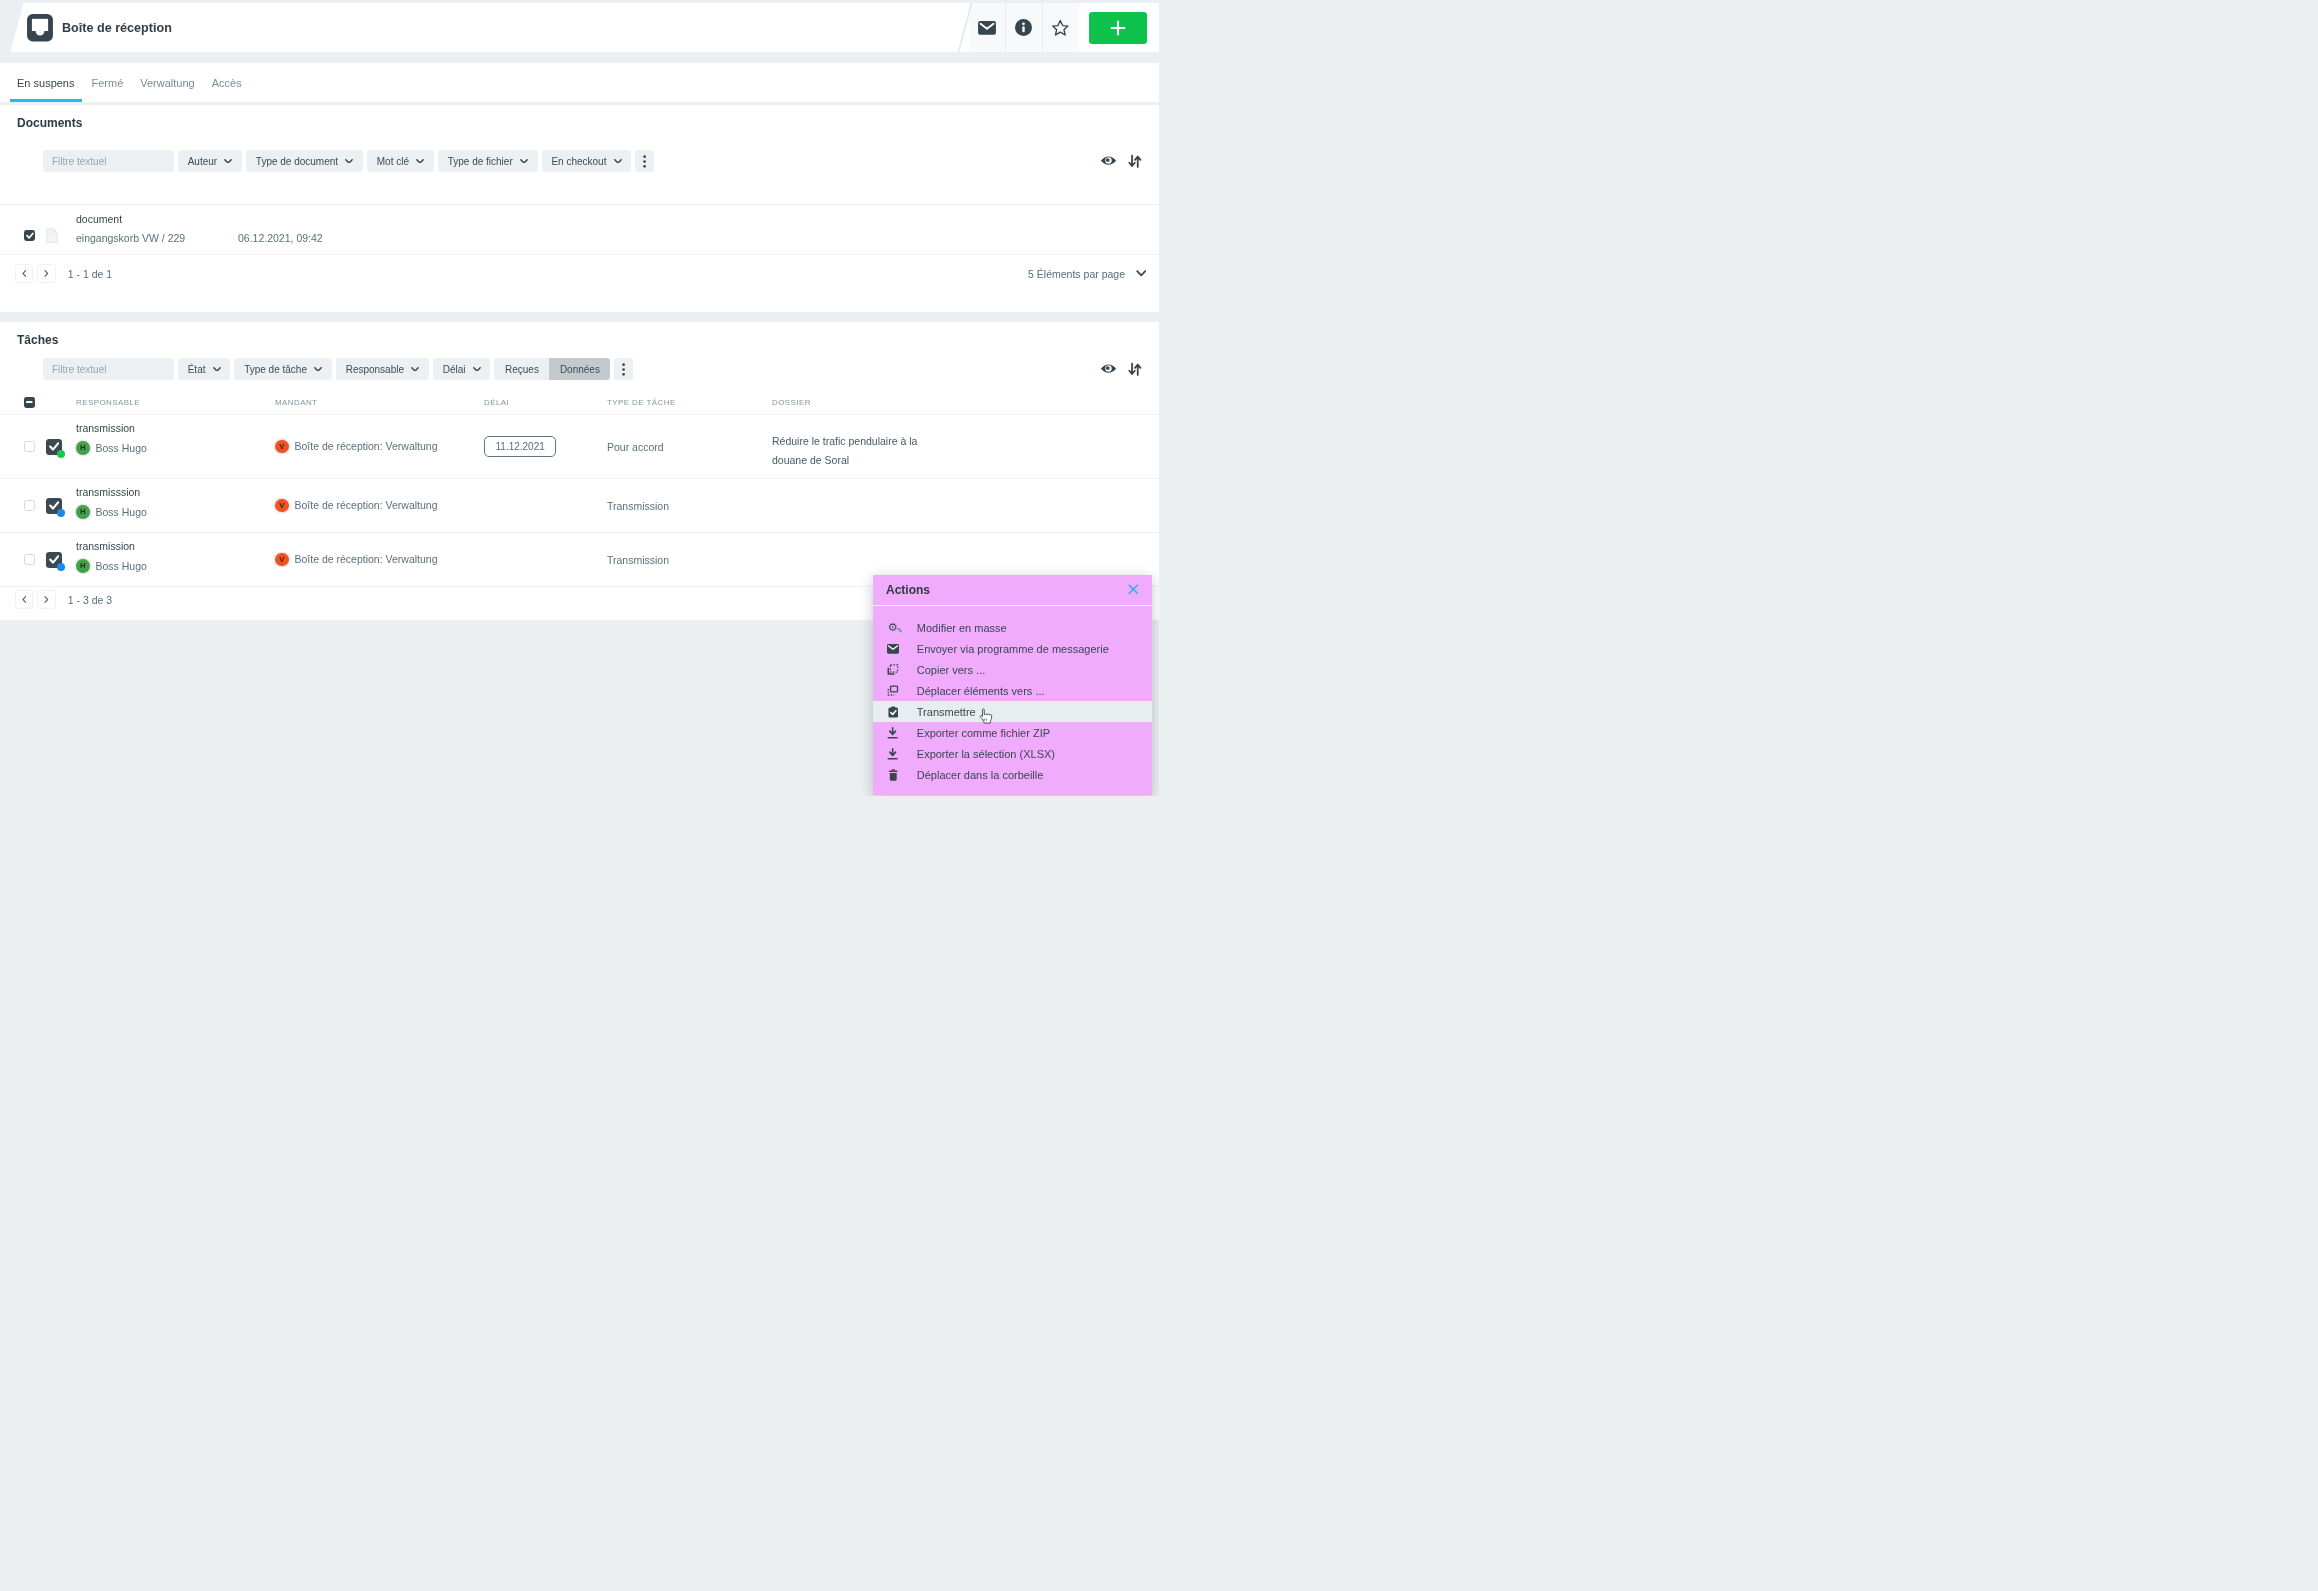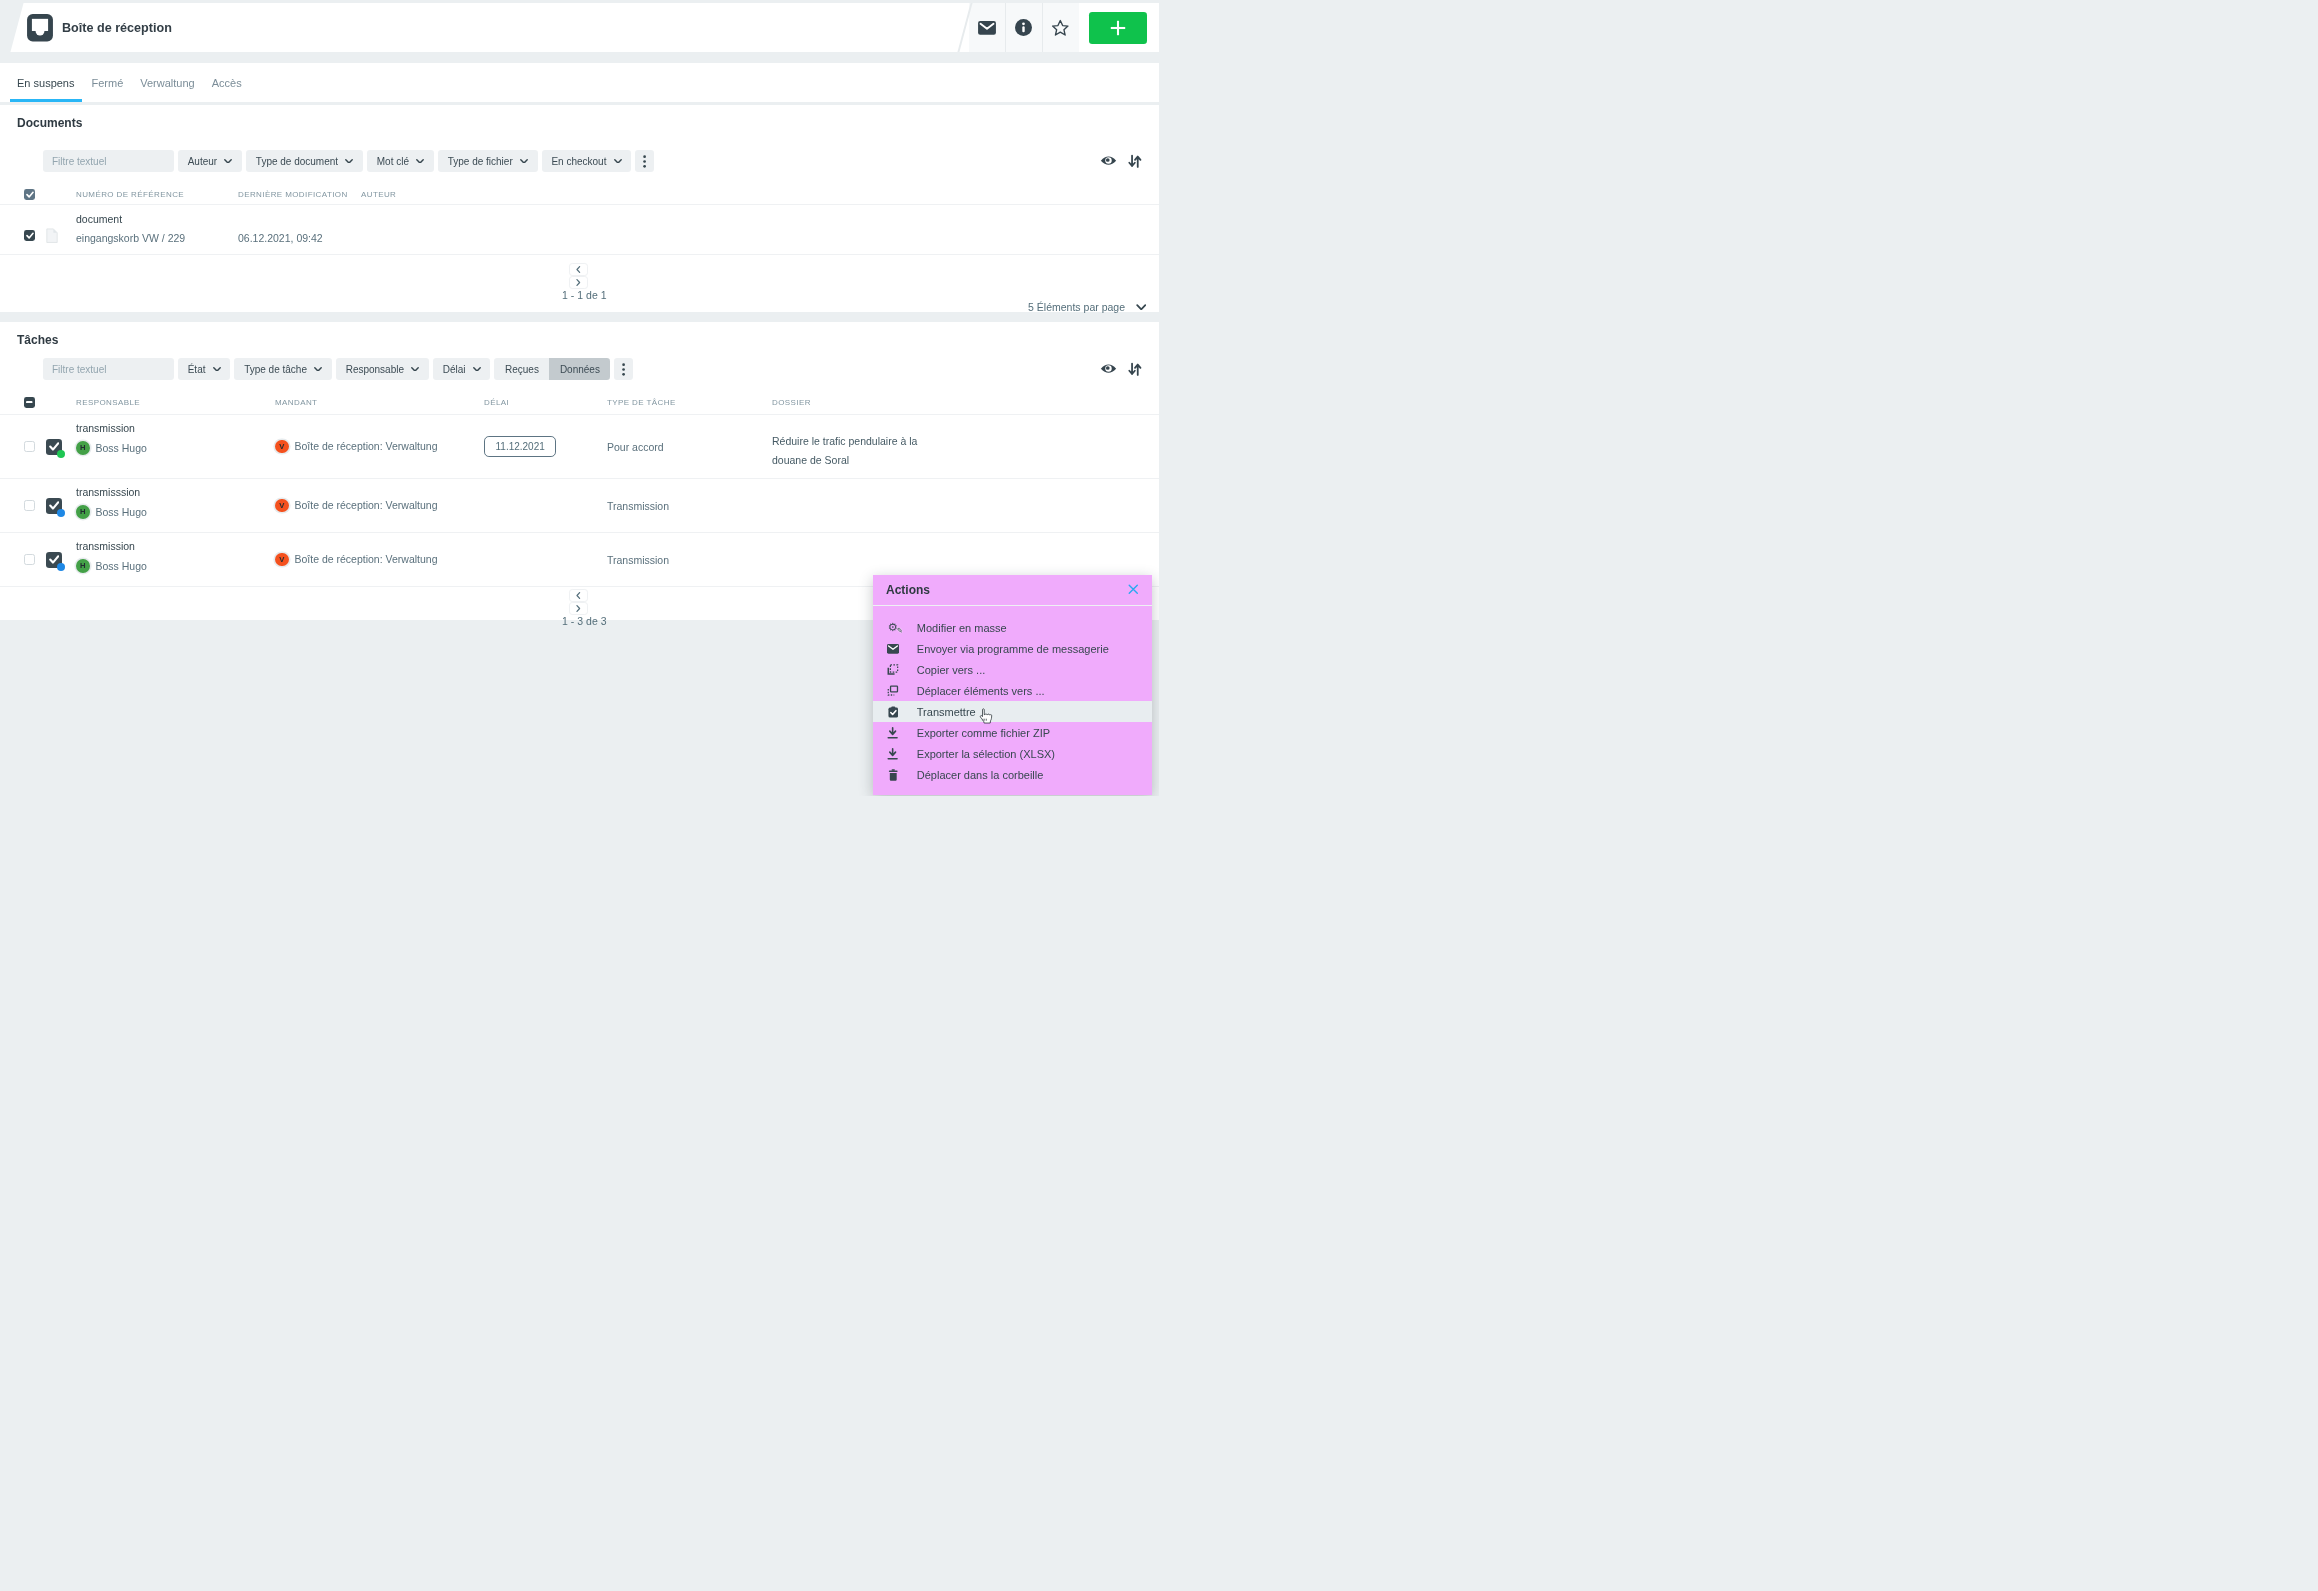--- a/index.html
+++ b/index.html
@@ -88,21 +88,21 @@
   .cb.indeterminate{background:#37474f;}
   .cb.unchecked{background:#fff;border:1.6px solid #d3dade;}
 
   .task-icon{position:relative;width:16px;height:16px;border-radius:3.2px;background:#3b4a52;flex:none;
              display:flex;align-items:center;justify-content:center;}
   .task-icon .dot{position:absolute;right:-3.2px;bottom:-3.2px;width:8px;height:8px;border-radius:50%;}
   .dot.green{background:var(--status-dot-green,#1ec653);}
   .dot.blue{background:var(--status-dot-blue,#1e88e5);}
 
   
-  .pager{position:absolute;left:14.6px;right:13px;display:flex;align-items:center;height:21px;flex-direction:column;}
+  .pager{position:absolute;left:14.6px;right:13px;display:flex;align-items:center;height:21px;}
   .doc-pager{top:158px;} .task-pager{top:267px;}
   .pg-btn{width:18.6px;height:18.6px;border:1.6px solid #eff1f3;background:#fff;border-radius:3.2px;
           display:flex;align-items:center;justify-content:center;margin-right:4px;cursor:pointer;}
   .pg-range{margin-left:8px;font-size:10.5px;color:#546e7a;}
   .per-page{margin-left:auto;display:flex;align-items:center;gap:10.5px;font-size:10.5px;color:#546e7a;cursor:pointer;}
 
   
   .actions-panel{position:absolute;left:873px;top:575px;width:279px;height:220px;background:#f0abfc;
                  box-shadow:0 3.2px 13px rgba(38,50,56,.28);z-index:5;}
   .panel-head{position:relative;height:30px;border-bottom:1.6px solid #eef1f3;display:flex;align-items:center;}
@@ -233,32 +233,20 @@
         </span>
         <span class="tool-icon">
           <svg width="13.8" height="14.6" viewBox="0 0 17 18">
             <path d="M5 2 v12 M5 14.8 l-3.4-4 M5 14.8 l3.4-4" fill="none" stroke="#36454e" stroke-width="2.2" stroke-linecap="round" stroke-linejoin="round"></path>
             <path d="M12 16 v-12 M12 3.2 l-3.4 4 M12 3.2 l3.4 4" fill="none" stroke="#36454e" stroke-width="2.2" stroke-linecap="round" stroke-linejoin="round"></path>
           </svg>
         </span>
       </div>
     </div>
 
-    <div class="thead doc-grid doc-thead">
-      <div class="cell col1">
-        <span class="cb checked-slate">
-          <svg width="8" height="7.3" viewBox="0 0 12 10">
-              <path d="M1.5 5 l3.2 3.4 L10.5 1.5" fill="none" stroke="#fff" stroke-width="2.4" stroke-linecap="round" stroke-linejoin="round"></path>
-            </svg>
-        </span>
-      </div>
-      <div class="cell th">NUMÉRO DE RÉFÉRENCE</div>
-      <div class="cell th">DERNIÈRE MODIFICATION</div>
-      <div class="cell th">AUTEUR</div>
-    </div>
 
     <div class="tbody doc-tbody">
       <div class="trow doc-grid doc-row">
         <div class="cell col1">
           <span class="cb checked-dark">
             <svg width="8" height="7.3" viewBox="0 0 12 10">
                 <path d="M1.5 5 l3.2 3.4 L10.5 1.5" fill="none" stroke="#fff" stroke-width="2.4" stroke-linecap="round" stroke-linejoin="round"></path>
               </svg>
           </span>
           <svg width="12" height="15.4" viewBox="0 0 15 19">

